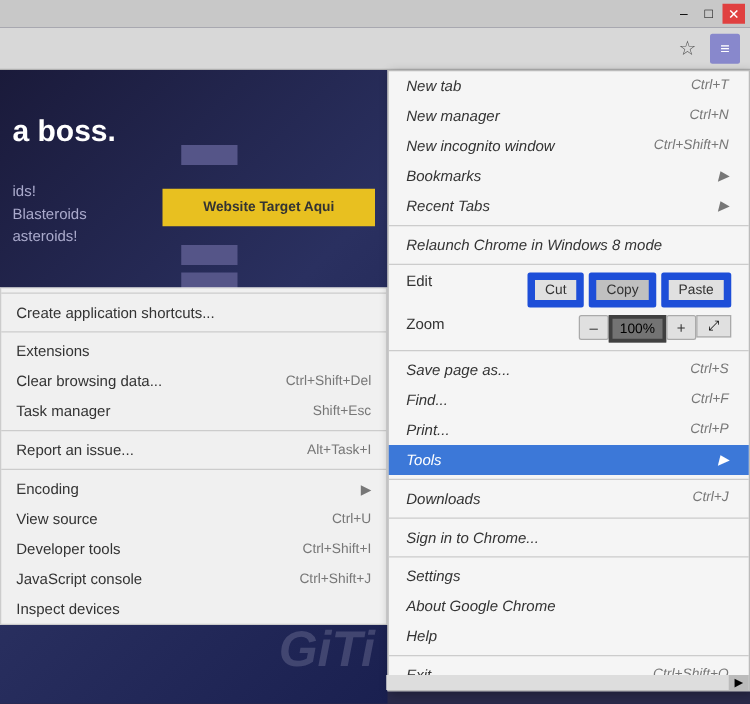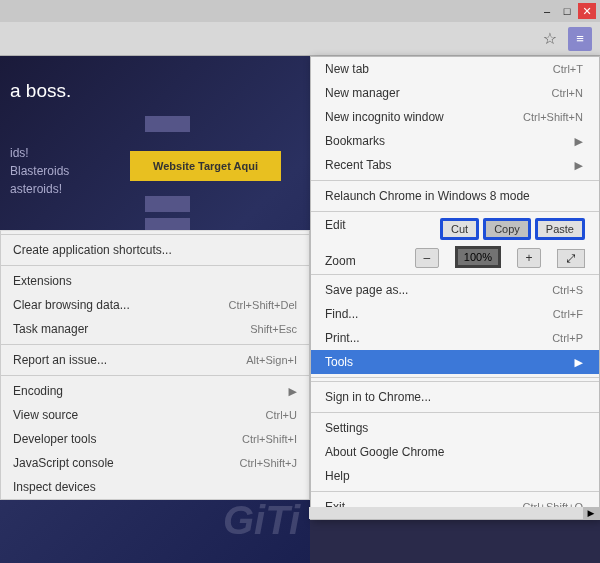--- a/index.html
+++ b/index.html
@@ -71,25 +71,25 @@
       width: 310px;
       height: 507px;
       position: absolute;
       top: 56px;
       left: 0;
       background: linear-gradient(135deg, #1a1a3a 0%, #2a3060 50%, #1a2050 100%);
       overflow: hidden;
     }
     .page-text-boss {
       position: absolute;
-      top: 24px;
+      top: 36px;
       left: 10px;
       color: white;
-      font-size: 19px;
-      font-weight: normal;
+      font-size: 24px;
+      font-weight: bold;
     }
     .page-text-ids {
       position: absolute;
       top: 90px;
       left: 10px;
       color: #aaaacc;
       font-size: 12px;
     }
     .page-text-blasteroids {
       position: absolute;
@@ -102,21 +102,21 @@
       position: absolute;
       top: 126px;
       left: 10px;
       color: #aaaacc;
       font-size: 12px;
     }
     .page-button-yellow {
       position: absolute;
       top: 95px;
       left: 130px;
-      width: 151px;
+      width: 170px;
       height: 30px;
       background: #e8c020;
       display: flex;
       align-items: center;
       justify-content: center;
       font-size: 11px;
       font-weight: bold;
       color: #333;
       cursor: pointer;
     }
@@ -179,26 +179,27 @@
       width: 290px;
       background: #f5f5f5;
       border: 1px solid #bbb;
       box-shadow: 2px 2px 8px rgba(0,0,0,0.3);
       z-index: 100;
     }
 
     .menu-item {
       padding: 5px 16px 5px 14px;
       display: flex;
-      align-items: center;
+      align-items: flex-start;
       justify-content: space-between;
       cursor: pointer;
       color: #333;
       font-size: 12px;
       min-height: 22px;
+      font-style: italic;
     }
     .menu-item.highlighted {
       background: #3c78d8;
       color: white;
     }
     .menu-sep {
       height: 1px;
       background: #ccc;
       margin: 3px 0;
     }
@@ -219,39 +220,39 @@
       padding: 3px 14px;
       gap: 4px;
     }
     .edit-label {
       font-size: 12px;
       color: #333;
       flex: 1;
     }
     .edit-btn {
       background: #e0e0e0;
-      border: 3px solid #1d4ed8;
+      border: 6px solid #1d4ed8;
       padding: 2px 8px;
       font-size: 11px;
       cursor: pointer;
       color: #333;
       border-radius: 2px;
       min-width: 36px;
       text-align: center;
     }
     .edit-btn.copy-active {
       background: #c0c0c0;
     }
 
     
     .zoom-row {
       display: flex;
-      align-items: flex-end;
+      align-items: flex-start;
       padding: 3px 14px;
-      gap: 16px;
+      gap: 0;
     }
     .zoom-label {
       font-size: 12px;
       color: #333;
       flex: 1;
     }
     .zoom-btn {
       background: #e0e0e0;
       border: 1px solid #aaa;
       padding: 2px 6px;
@@ -368,21 +369,21 @@
     <span>Clear browsing data...</span>
     <span class="sub-menu-shortcut">Ctrl+Shift+Del</span>
   </div>
   <div class="sub-menu-item">
     <span>Task manager</span>
     <span class="sub-menu-shortcut">Shift+Esc</span>
   </div>
   <div class="menu-sep"></div>
   <div class="sub-menu-item">
     <span>Report an issue...</span>
-    <span class="sub-menu-shortcut">Alt+Sign+I</span>
+    <span class="sub-menu-shortcut">Alt+Task+I</span>
   </div>
   <div class="menu-sep"></div>
   <div class="sub-menu-item">
     <span>Encoding</span>
     <span class="arrow">▶</span>
   </div>
   <div class="sub-menu-item">
     <span>View source</span>
     <span class="sub-menu-shortcut">Ctrl+U</span>
   </div>
@@ -467,20 +468,24 @@
   </div>
 
   <div class="menu-item highlighted">
     <span>Tools</span>
     <span class="arrow" style="color:white;">▶</span>
   </div>
 
   <div class="menu-sep"></div>
 
 
+  <div class="menu-item">
+    <span>Downloads</span>
+    <span class="shortcut">Ctrl+J</span>
+  </div>
 
   <div class="menu-sep"></div>
 
   <div class="menu-item">
     <span>Sign in to Chrome...</span>
   </div>
 
   <div class="menu-sep"></div>
 
   <div class="menu-item">

